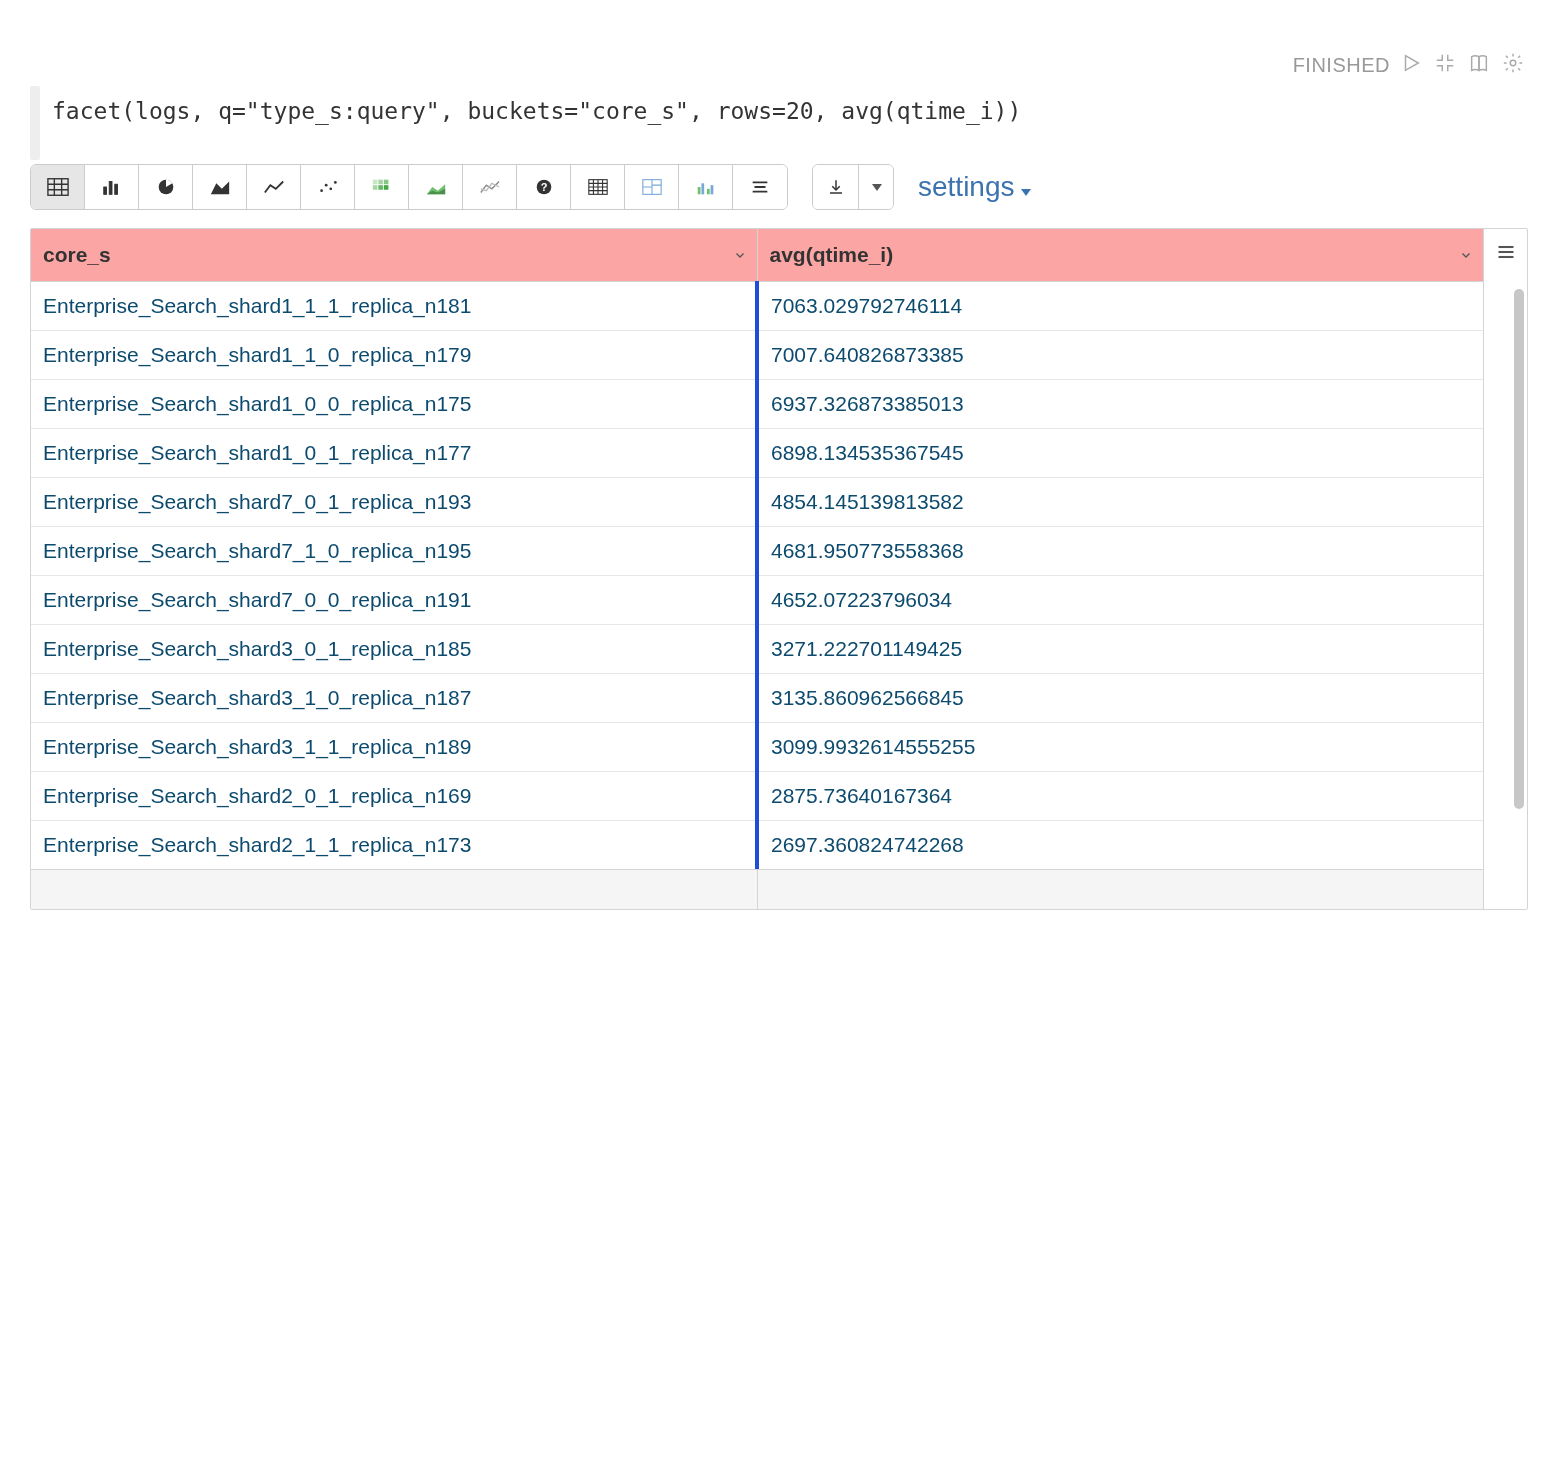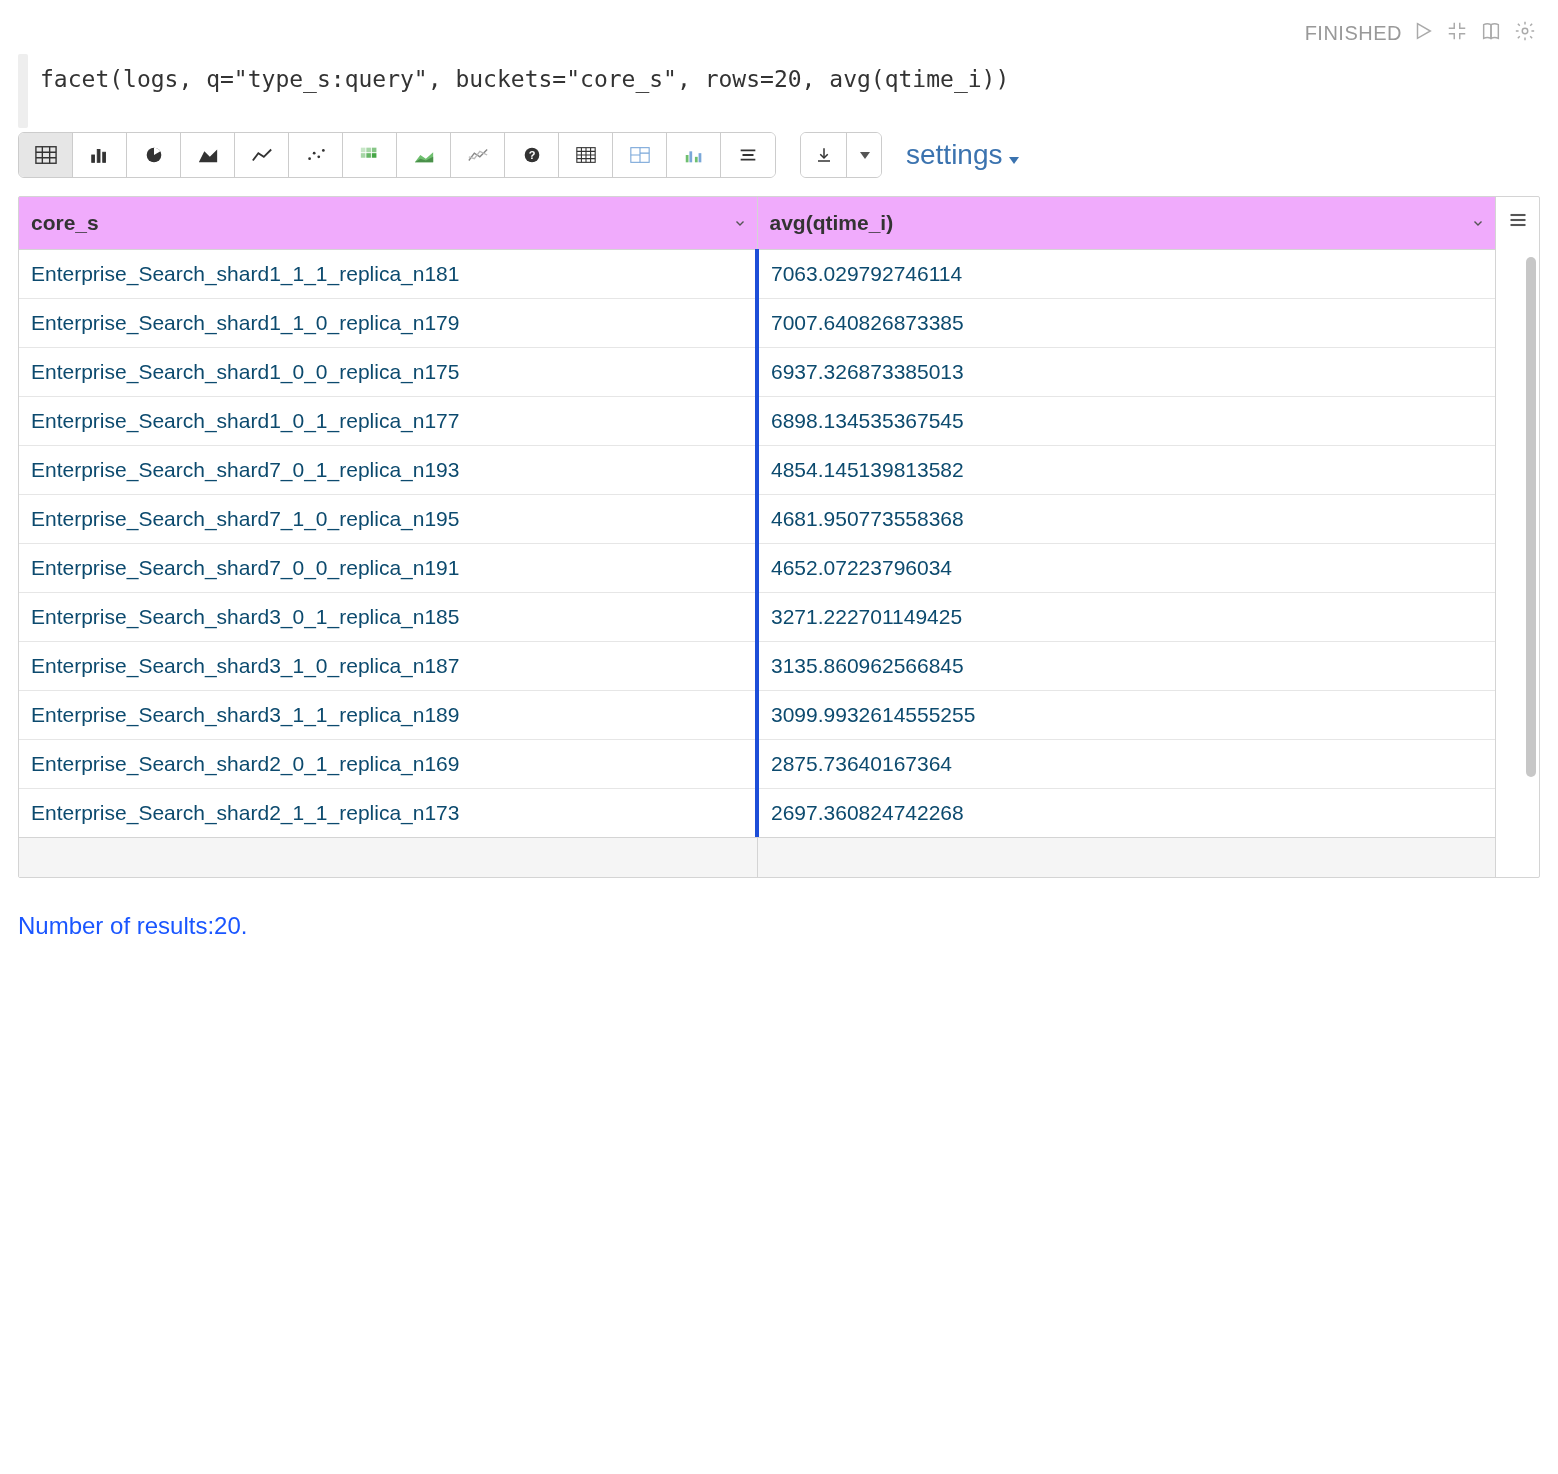--- a/index.html
+++ b/index.html
@@ -1,17 +1,17 @@
 <!DOCTYPE html>
 <html><head>
 <meta charset="utf-8">
 <style>
   * { box-sizing: border-box; }
   html, body { margin: 0; padding: 0; font-family: -apple-system, BlinkMacSystemFont, "Segoe UI", Helvetica, Arial, sans-serif; background: #fff; color: #333; }
-  .wrap { padding: 20px 18px; width: 1558px; }
+  .wrap { padding: 20px 30px; width: 1558px; margin-top: 32px; }
 
   .cell-header { display: flex; align-items: center; justify-content: flex-end; gap: 10px; color: #999; padding-right: 4px; }
   .status-label { font-size: 20px; letter-spacing: 0.5px; color: #999; }
   .hdr-icons { display: flex; gap: 12px; align-items: center; }
   .hdr-icons svg { width: 22px; height: 22px; stroke: #aaa; fill: none; stroke-width: 1.6; }
 
   .code-area { display: flex; margin-top: 8px; }
   .gutter { width: 10px; background: #eee; border-radius: 2px; margin-right: 8px; align-self: stretch; }
   .code-text { font-family: ui-monospace, SFMono-Regular, Menlo, Consolas, monospace; font-size: 23px; color: #333; padding: 12px 0 36px 4px; white-space: pre; }
 
@@ -27,21 +27,21 @@
   .dl-caret { width: 34px; height: 44px; display: flex; align-items: center; justify-content: center; background: #fff; cursor: pointer; }
 
   .settings-link { color: #3b73af; font-size: 28px; cursor: pointer; display: flex; align-items: center; gap: 6px; }
 
   .grid-wrap { margin-top: 18px; border: 1px solid #d4d4d4; border-radius: 2px; display: flex; }
   .grid-main { flex: 1; }
   .grid-side { width: 44px; border-left: 1px solid #d4d4d4; display: flex; align-items: flex-start; justify-content: center; padding-top: 14px; position: relative; }
   .scroll-thumb { position: absolute; right: 3px; top: 60px; width: 10px; height: 520px; background: #c7c7c7; border-radius: 6px; }
 
   table { width: 100%; border-collapse: collapse; table-layout: fixed; }
-  thead th { background: #f0abfc; text-align: left; font-weight: 700; font-size: 21px; padding: 14px 12px; border-bottom: 1px solid #d4d4d4; position: relative; }
+  thead th { background: #fca5a5; text-align: left; font-weight: 700; font-size: 21px; padding: 14px 12px; border-bottom: 1px solid #d4d4d4; position: relative; }
   thead th + th { border-left: 1px solid #d4d4d4; }
   .col-caret { position: absolute; right: 10px; top: 50%; transform: translateY(-50%); color: #555; }
   tbody td { font-size: 21px; color: #0c4a6e; padding: 12px 12px; border-top: 1px solid #e6e6e6; }
   tbody td + td { border-left: 4px solid #1d4ed8; }
   tbody tr:first-child td { border-top: none; }
 
   .grid-footer { height: 40px; border-top: 1px solid #d4d4d4; background: #f5f5f5; display: flex; }
   .grid-footer-cell { flex: 1; }
   .grid-footer-cell + .grid-footer-cell { border-left: 1px solid #d4d4d4; }
 
@@ -299,15 +299,14 @@
   <div class="grid-side">
     <svg width="20" height="18" viewBox="0 0 24 20" stroke="#555" stroke-width="2.5">
           <line x1="3" y1="4" x2="21" y2="4"></line>
           <line x1="3" y1="10" x2="21" y2="10"></line>
           <line x1="3" y1="16" x2="21" y2="16"></line>
         </svg>
     <div class="scroll-thumb"></div>
   </div>
 </div>
 
-<div class="results-line">Number of results:20.</div>
 
 </div>
 
 </body></html>

